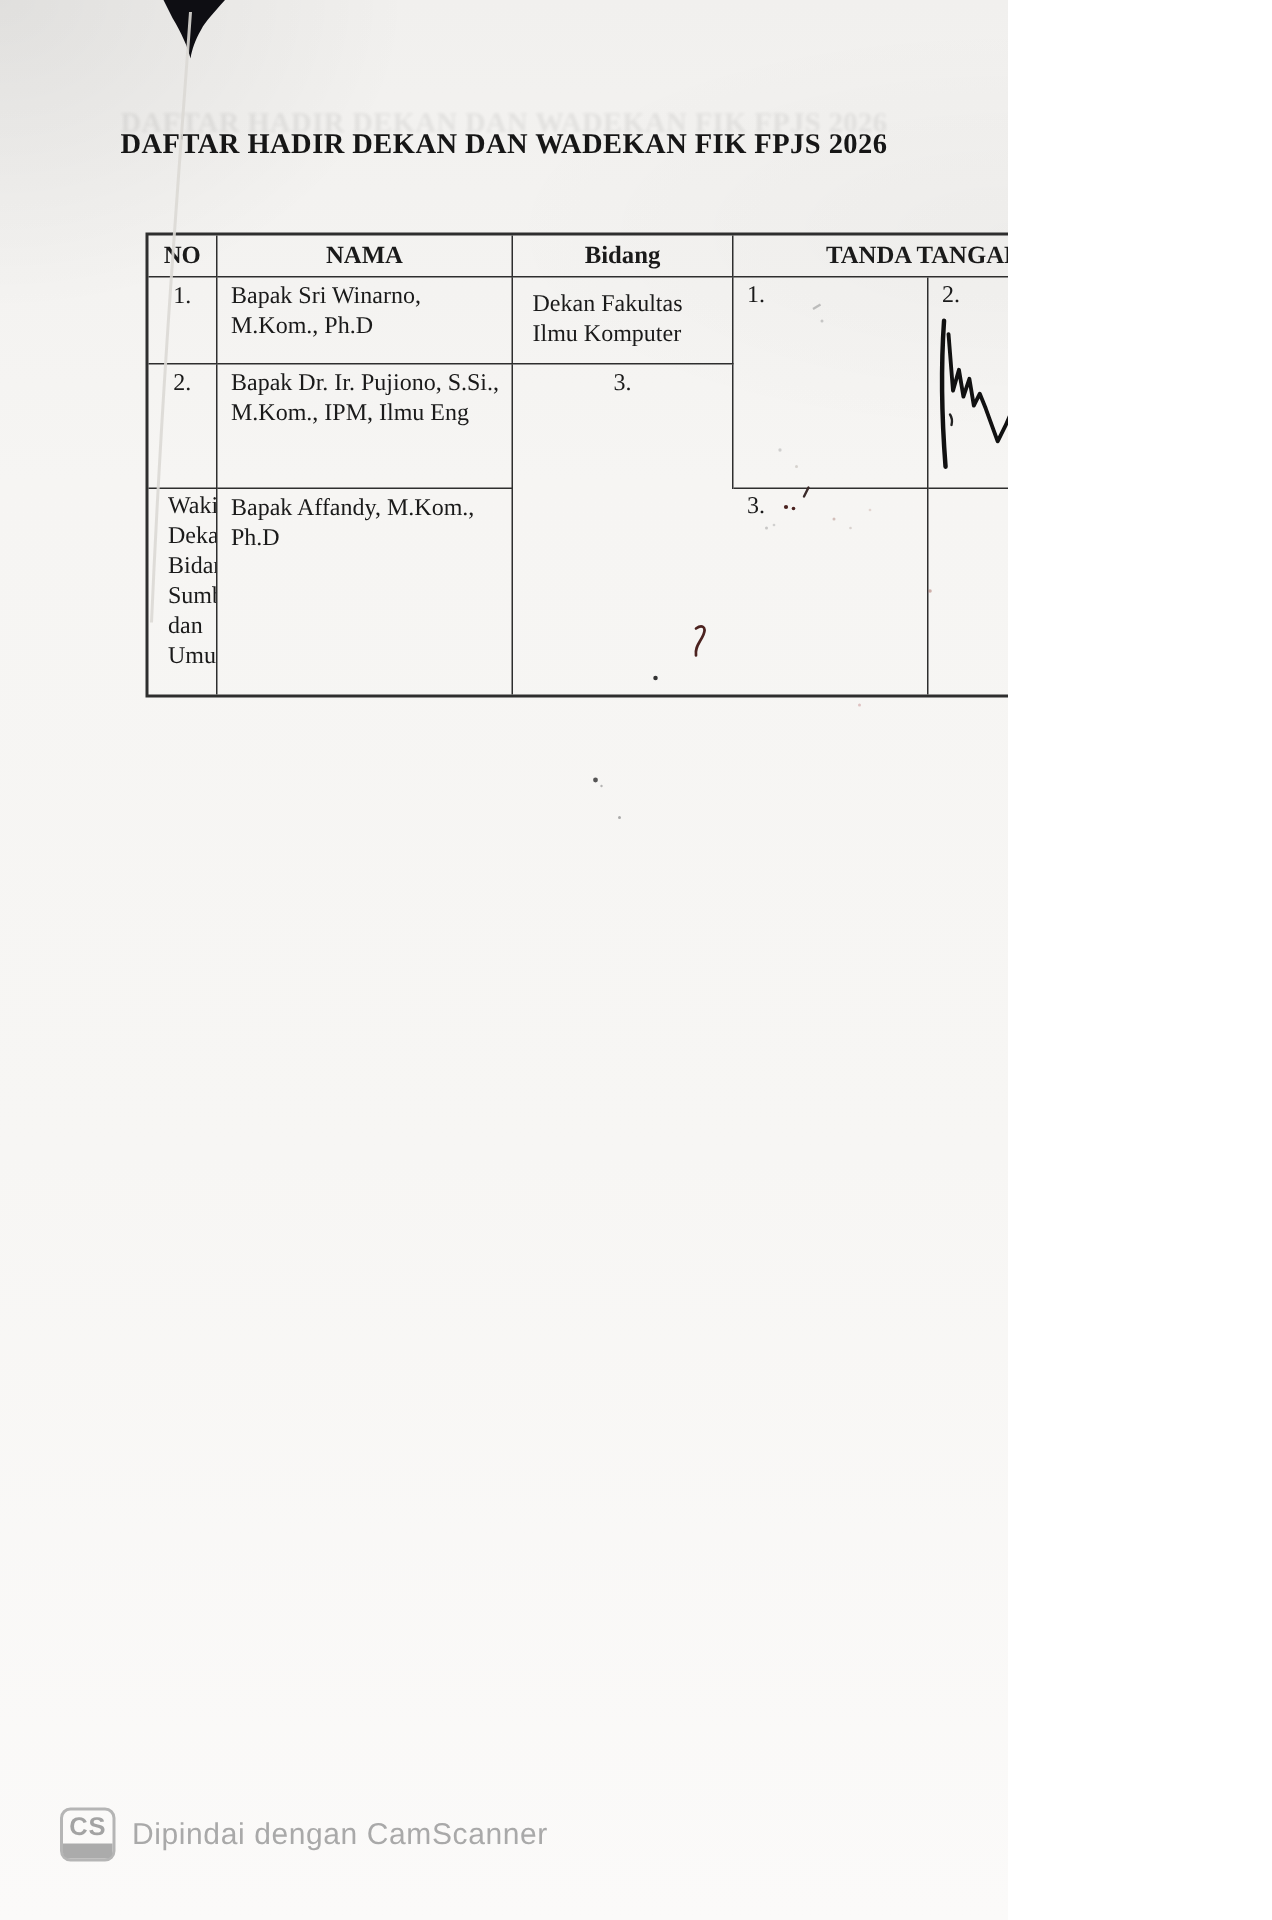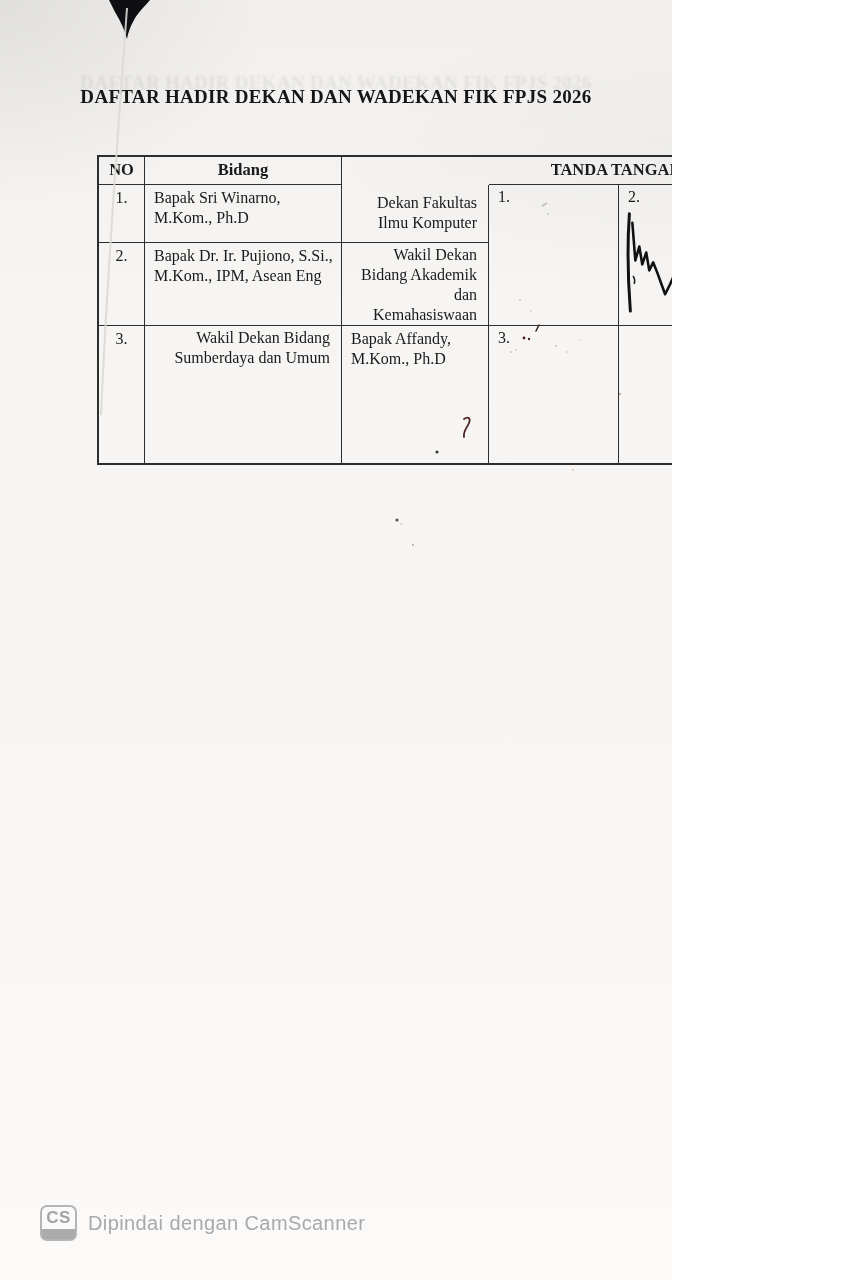--- a/index.html
+++ b/index.html
@@ -64,21 +64,21 @@
   .cell.last-col { border-right: none; }
   .cell.last-row { border-bottom: none; }
   .hdr {
     font-weight: bold;
     text-align: center;
     font-size: 16.5px;
     padding-top: 3px;
   }
   .no-cell { text-align: center; padding-top: 3px; }
   .nama-cell { padding: 3px 6px 0 9px; }
-  .jab-cell  { text-align: right; padding: 2px 11px 0 13px; }
+  .jab-cell  { text-align: left; padding: 2px 11px 0 13px; }
   .jab-cell.vcenter { padding-top: 8px; }
   .sig-cell  { padding: 2px 0 0 9px; }
   .sig-label { font-size: 16px; }
 
   .sig-svg { position: absolute; left: 0; top: 0; width: 100%; height: 100%; }
 
   
   .span-r12 { grid-row: 2 / 4; }
 
   
@@ -137,20 +137,21 @@
 
 <div id="page">
 
   <div class="doc-title-ghost">DAFTAR HADIR DEKAN DAN WADEKAN FIK FPJS 2026</div>
 
   <div class="doc-title">DAFTAR HADIR DEKAN DAN WADEKAN FIK FPJS 2026</div>
 
   <div class="doc-table">
 
     <div class="cell hdr">NO</div>
+    <div class="cell hdr">NAMA</div>
     <div class="cell hdr">Bidang</div>
     <div class="cell hdr last-col" style="grid-column: 4 / 6;">TANDA TANGAN</div>
 
     <div class="cell no-cell">1.</div>
     <div class="cell nama-cell">Bapak Sri Winarno, M.Kom., Ph.D</div>
     <div class="cell jab-cell vcenter">Dekan Fakultas Ilmu Komputer</div>
 
     <div class="cell sig-cell span-r12" style="grid-column: 4;">
       <span class="sig-label">1.</span>
     </div>
@@ -159,22 +160,21 @@
       <span class="sig-label">2.</span>
       <svg class="sig-svg" viewBox="0 0 124 141">
         <path d="M10,29 C8,58 8.5,95 11,127" fill="none" stroke="#111" stroke-width="3" stroke-linecap="round"></path>
         <path d="M13,38 L16,76 L20,62 L23,80 L27,68 L30,86 L34,78 L38,88 L46,110 L51,100 L60,80 L76,59" fill="none" stroke="#111" stroke-width="2.6" stroke-linejoin="round" stroke-linecap="round"></path>
         <path d="M14,92 q2,3 1,7" fill="none" stroke="#222" stroke-width="1.6" stroke-linecap="round"></path>
         <path d="M103,19 L122,8" fill="none" stroke="#111" stroke-width="3.2" stroke-linecap="round"></path>
       </svg>
     </div>
 
     <div class="cell no-cell">2.</div>
-    <div class="cell nama-cell">Bapak Dr. Ir. Pujiono, S.Si., M.Kom., IPM, Asean Eng</div>
-    <div class="cell jab-cell">Wakil Dekan Bidang Akademik dan Kemahasiswaan</div>
+    <div class="cell nama-cell">Bapak Dr. Ir. Pujiono, S.Si., M.Kom., IPM, Ilmu Eng</div>
 
     <div class="cell no-cell last-row">3.</div>
     <div class="cell jab-cell last-row">Wakil Dekan Bidang Sumberdaya dan Umum</div>
     <div class="cell nama-cell last-row">Bapak Affandy, M.Kom., Ph.D</div>
     <div class="cell sig-cell last-row" style="grid-column: 4;">
       <span class="sig-label">3.</span>
     </div>
     <div class="cell sig-cell last-row last-col" style="grid-column: 5;"></div>
   </div>
 

